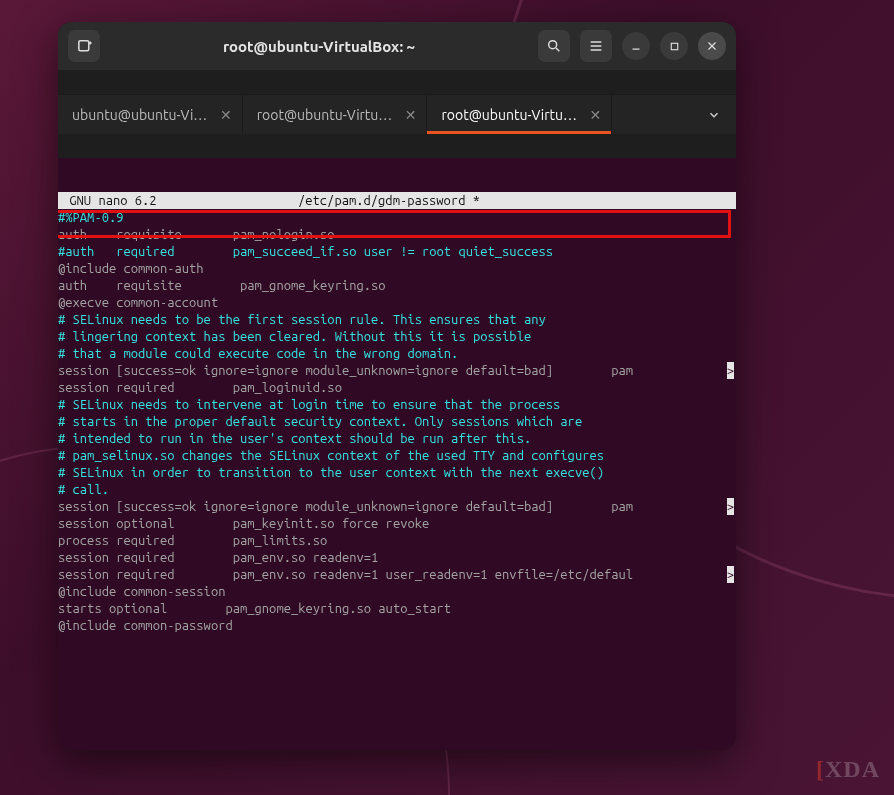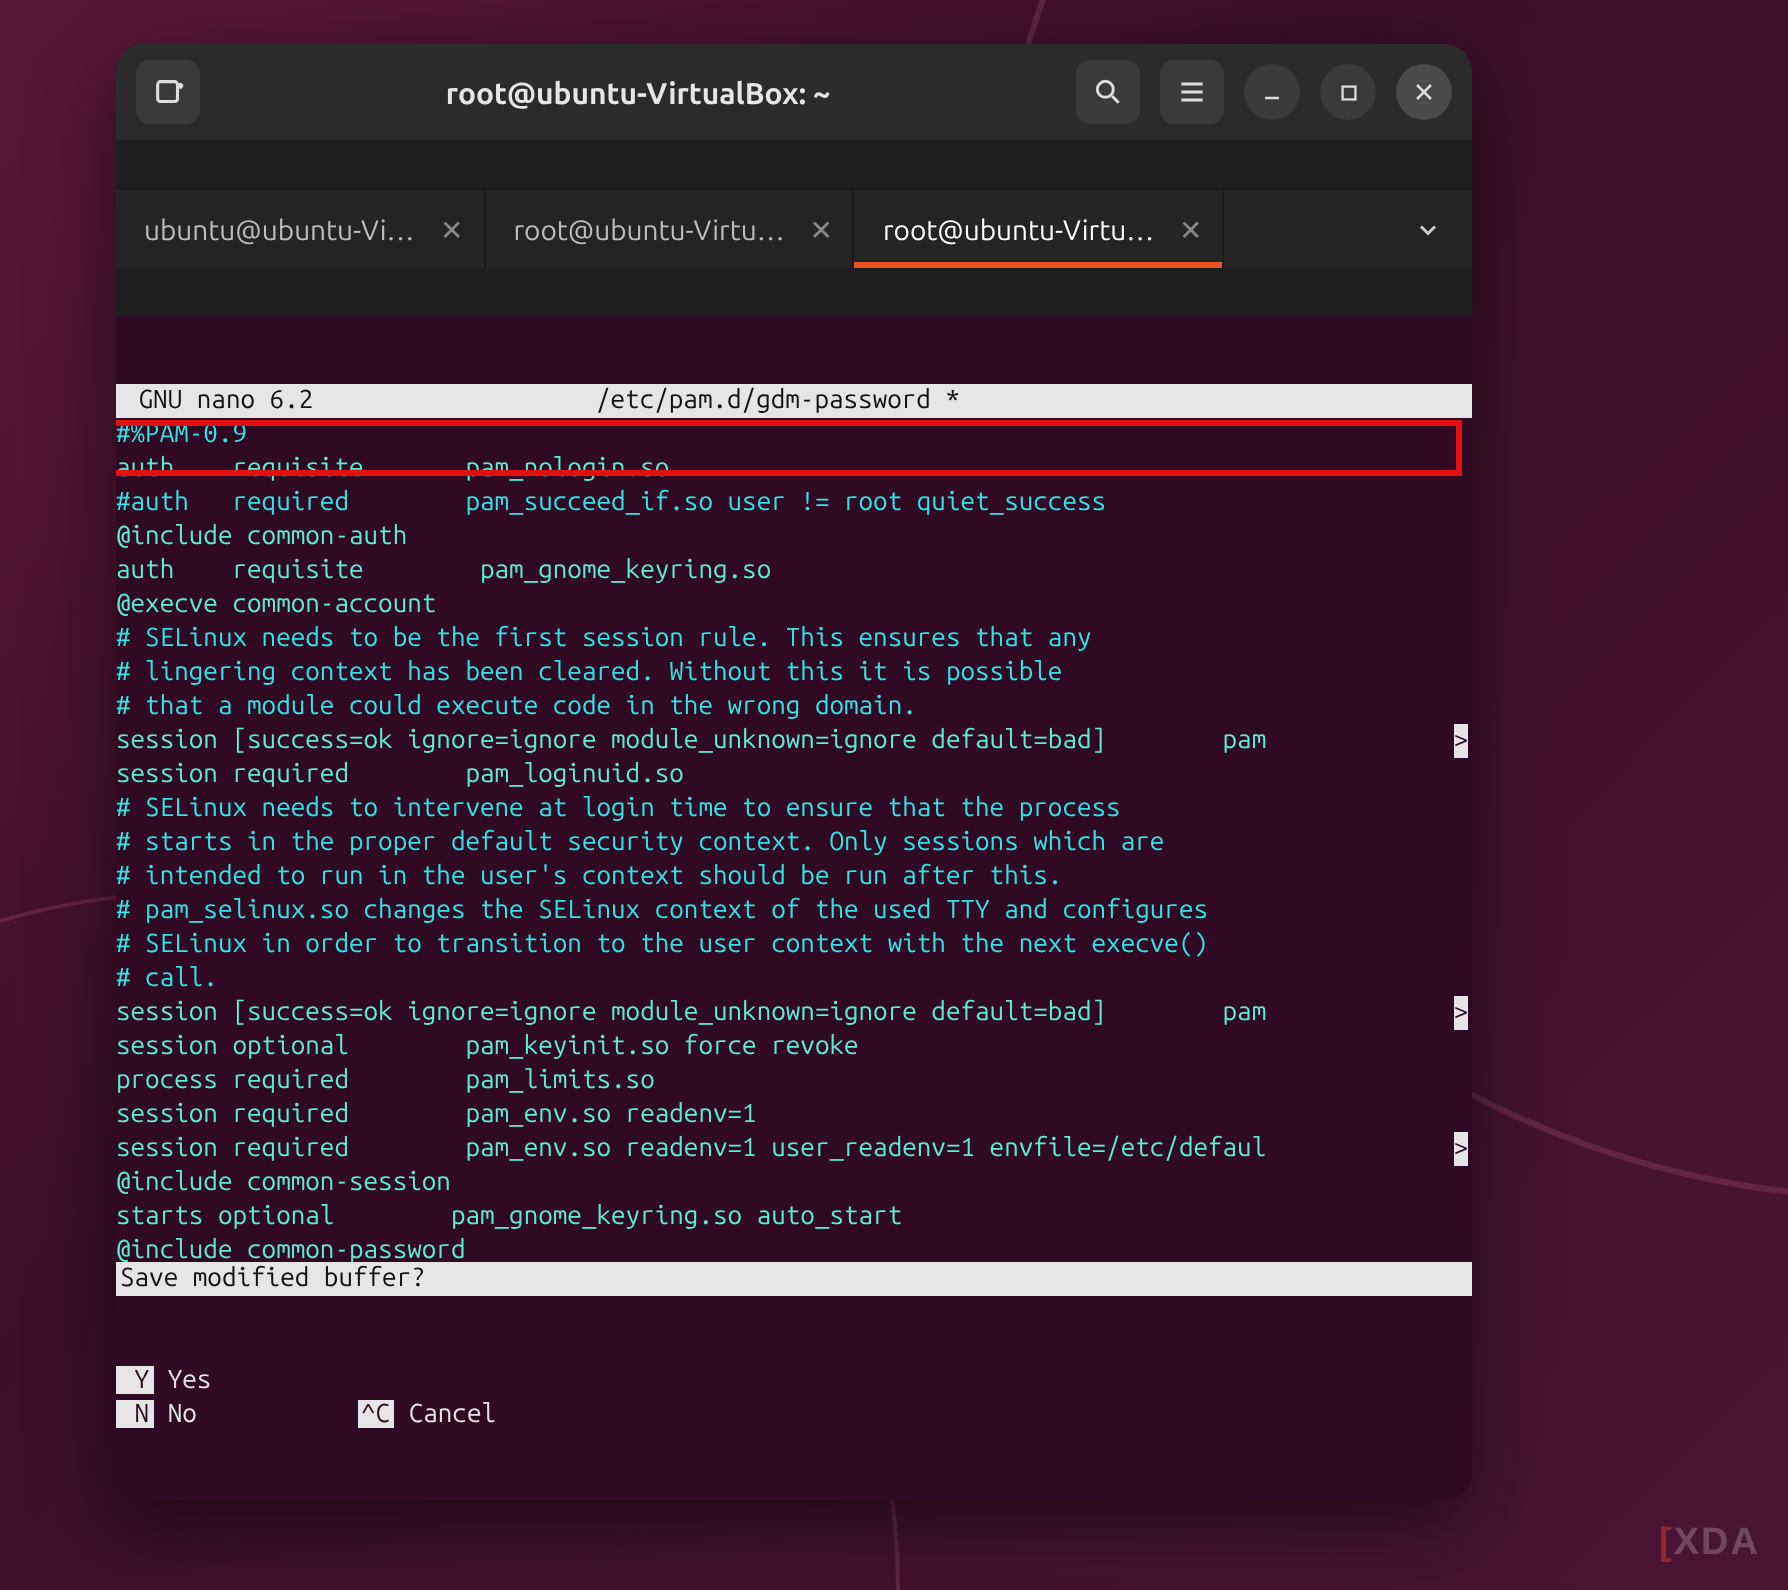--- a/index.html
+++ b/index.html
@@ -15,23 +15,23 @@
     position: absolute;
     border: 2px solid rgba(180, 90, 140, 0.25);
     border-radius: 50%;
     pointer-events: none;
   }
   .bg-stroke.s1 { width: 900px; height: 900px; top: -300px; right: -500px; transform: rotate(20deg); border-width: 3px;}
   .bg-stroke.s2 { width: 700px; height: 700px; bottom: -350px; left: -250px; transform: rotate(-10deg);}
   .watermark {
     position: absolute;
     bottom: 12px; right: 14px;
-    font-family: Liberation Sans, sans-serif;
+    font-family: Liberation Serif, serif;
     font-weight: 600;
-    font-size: 19px;
+    font-size: 24px;
     letter-spacing: 1px;
     color: rgba(255,255,255,0.22);
     pointer-events: none;
   }
   .watermark .bracket { color: rgba(220,60,40,0.5); font-weight: 800;}
   
   .window {
     position: absolute;
     left: 58px; top: 22px;
     width: 678px; height: 728px;
@@ -121,21 +121,21 @@
     padding: 0;
   }
   .hdrbar {
     background: #e5e5e5;
     color: #111;
     display: block;
     height: 17px;
   }
   .hdrbar .seg1 { display:inline-block; padding-left:4px; width: 240px;}
   .cyan { color: #34e2e2; }
-  .white { color: #5eead4; }
+  .white { color: #a3a3a3; }
   .inv { background: #e5e5e5; color: #300a24; }
   .highlight-box {
     position: absolute;
     border: 3px solid #e11111;
     left: -3px;
     top: 52px;
     width: 676px;
     height: 28px;
     pointer-events: none;
   }
@@ -249,21 +249,16 @@
 <span class="cyan"># call.</span>
 <span class="white">session [success=ok ignore=ignore module_unknown=ignore default=bad]        pam</span><span class="inv rightcar">&gt;</span>
 <span class="white">session optional        pam_keyinit.so force revoke</span>
 <span class="white">process required        pam_limits.so</span>
 <span class="white">session required        pam_env.so readenv=1</span>
 <span class="white">session required        pam_env.so readenv=1 user_readenv=1 envfile=/etc/defaul</span><span class="inv rightcar">&gt;</span>
 <span class="white">@include common-session</span>
 <span class="white">starts optional        pam_gnome_keyring.so auto_start</span>
 <span class="white">@include common-password</span>
 </span>
-    <div class="prompt-area">
-      <div class="prompt-bar">Save modified buffer?</div>
-      <span class="opts"><span class="k"> Y</span><span> Yes</span>
-<span class="k"> N</span><span> No</span>           <span class="k">^C</span><span> Cancel</span></span>
-    </div>
   </div>
 </div>
 
 <div class="watermark"><span class="bracket">[</span><span>XDA</span></div>
 
 </body></html>

